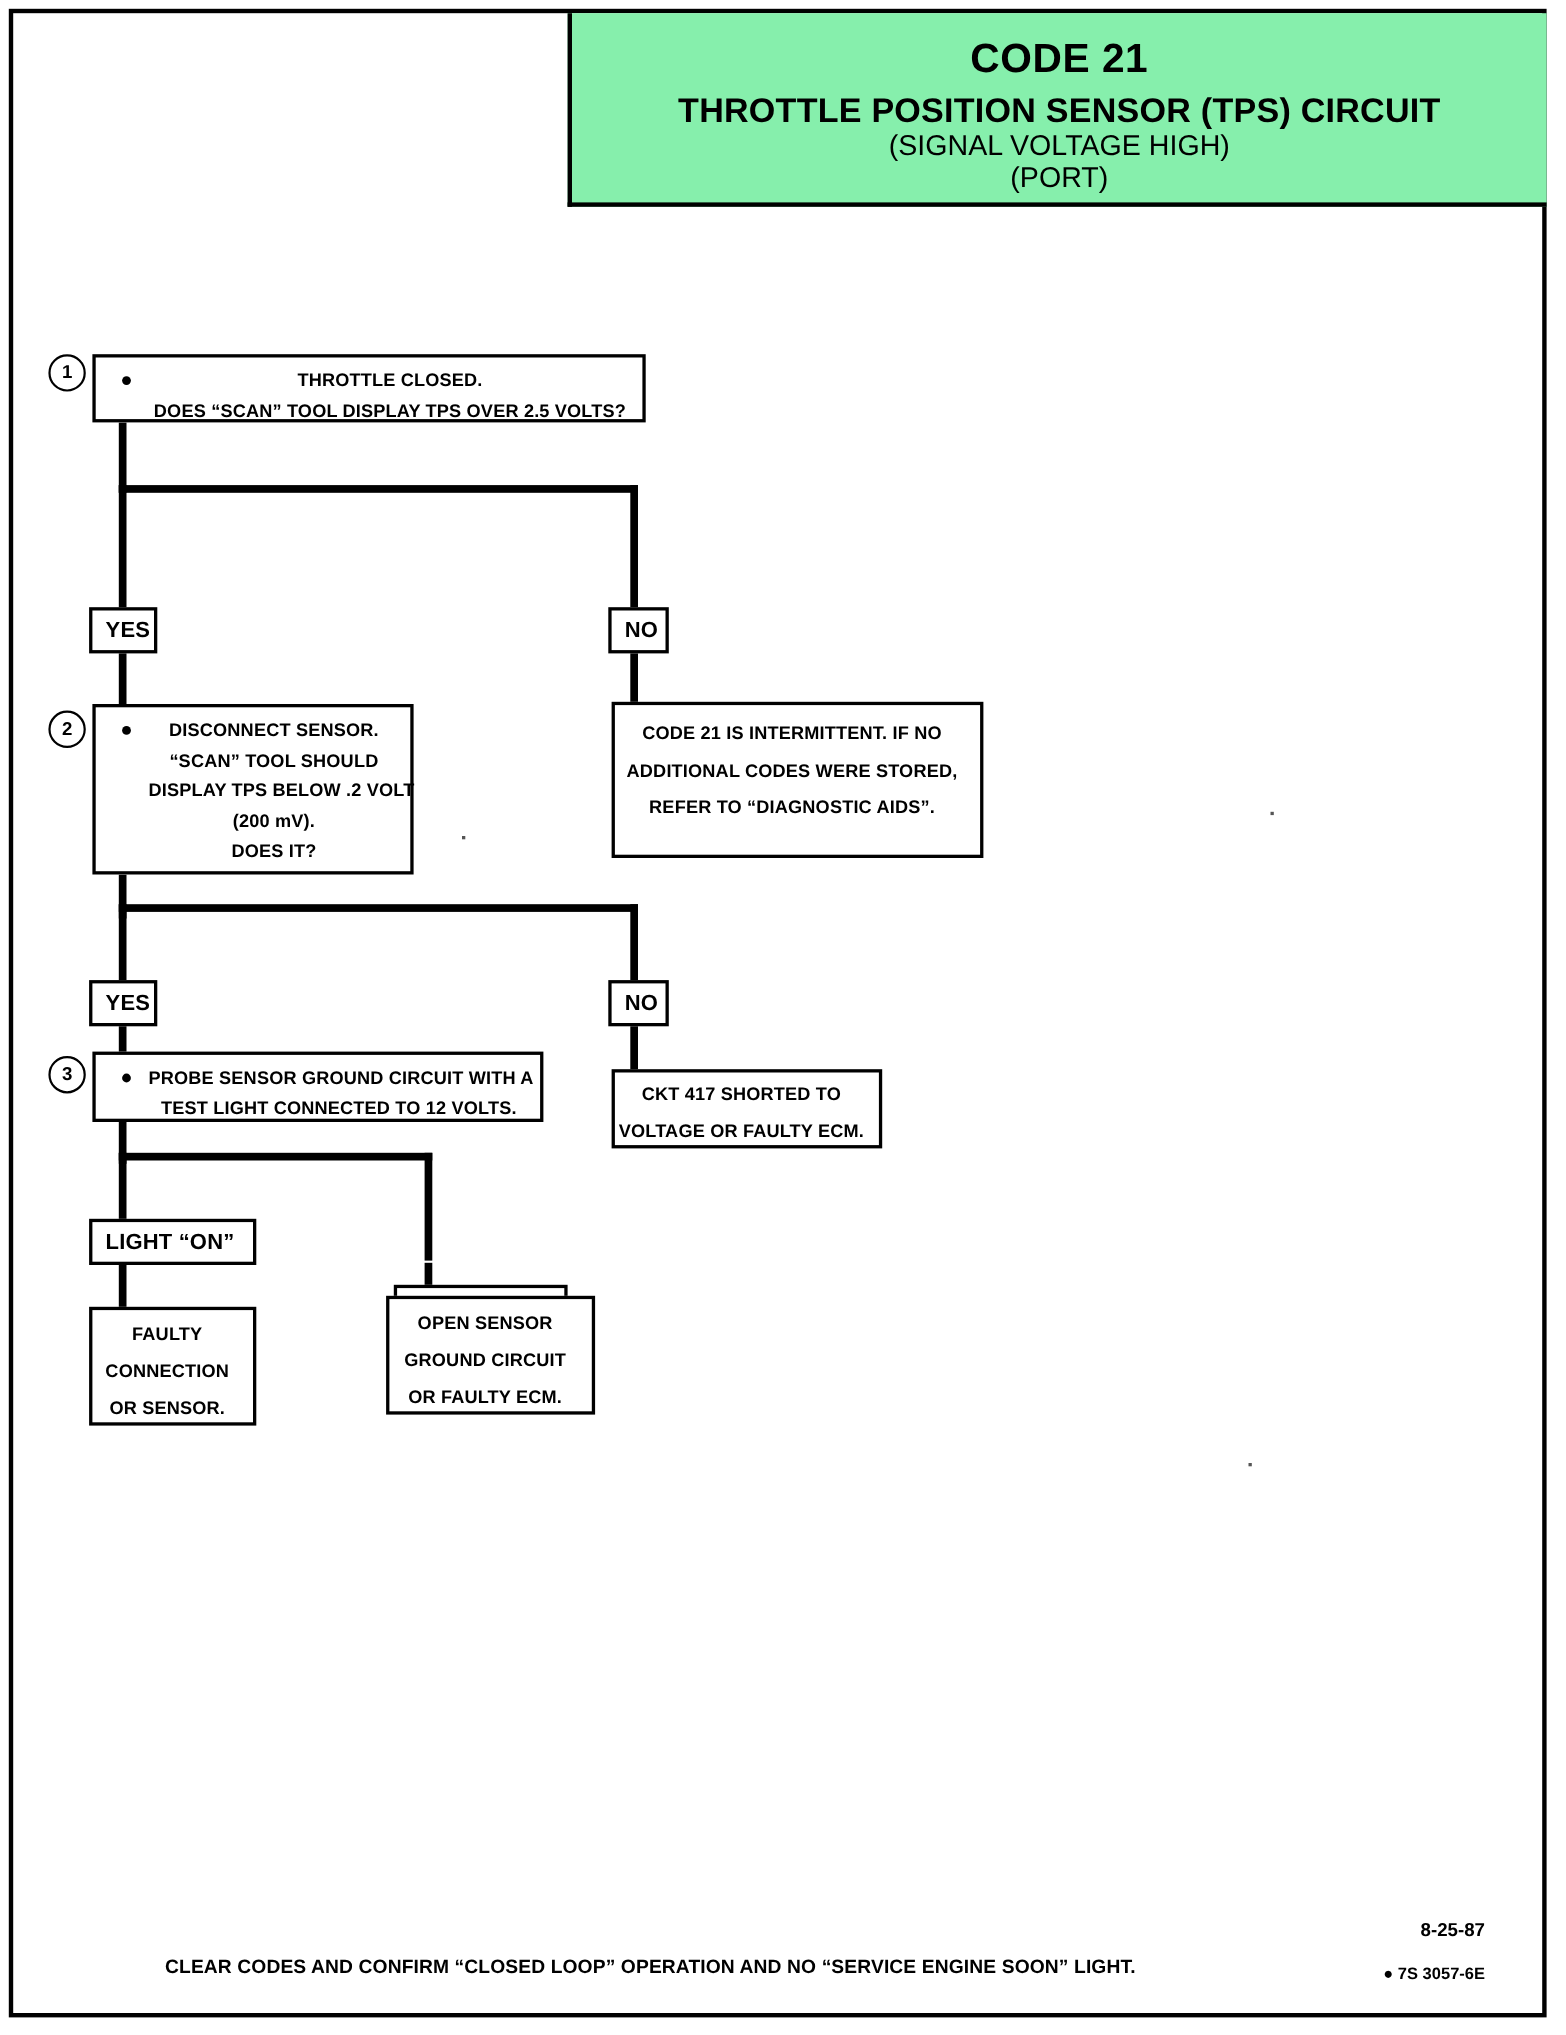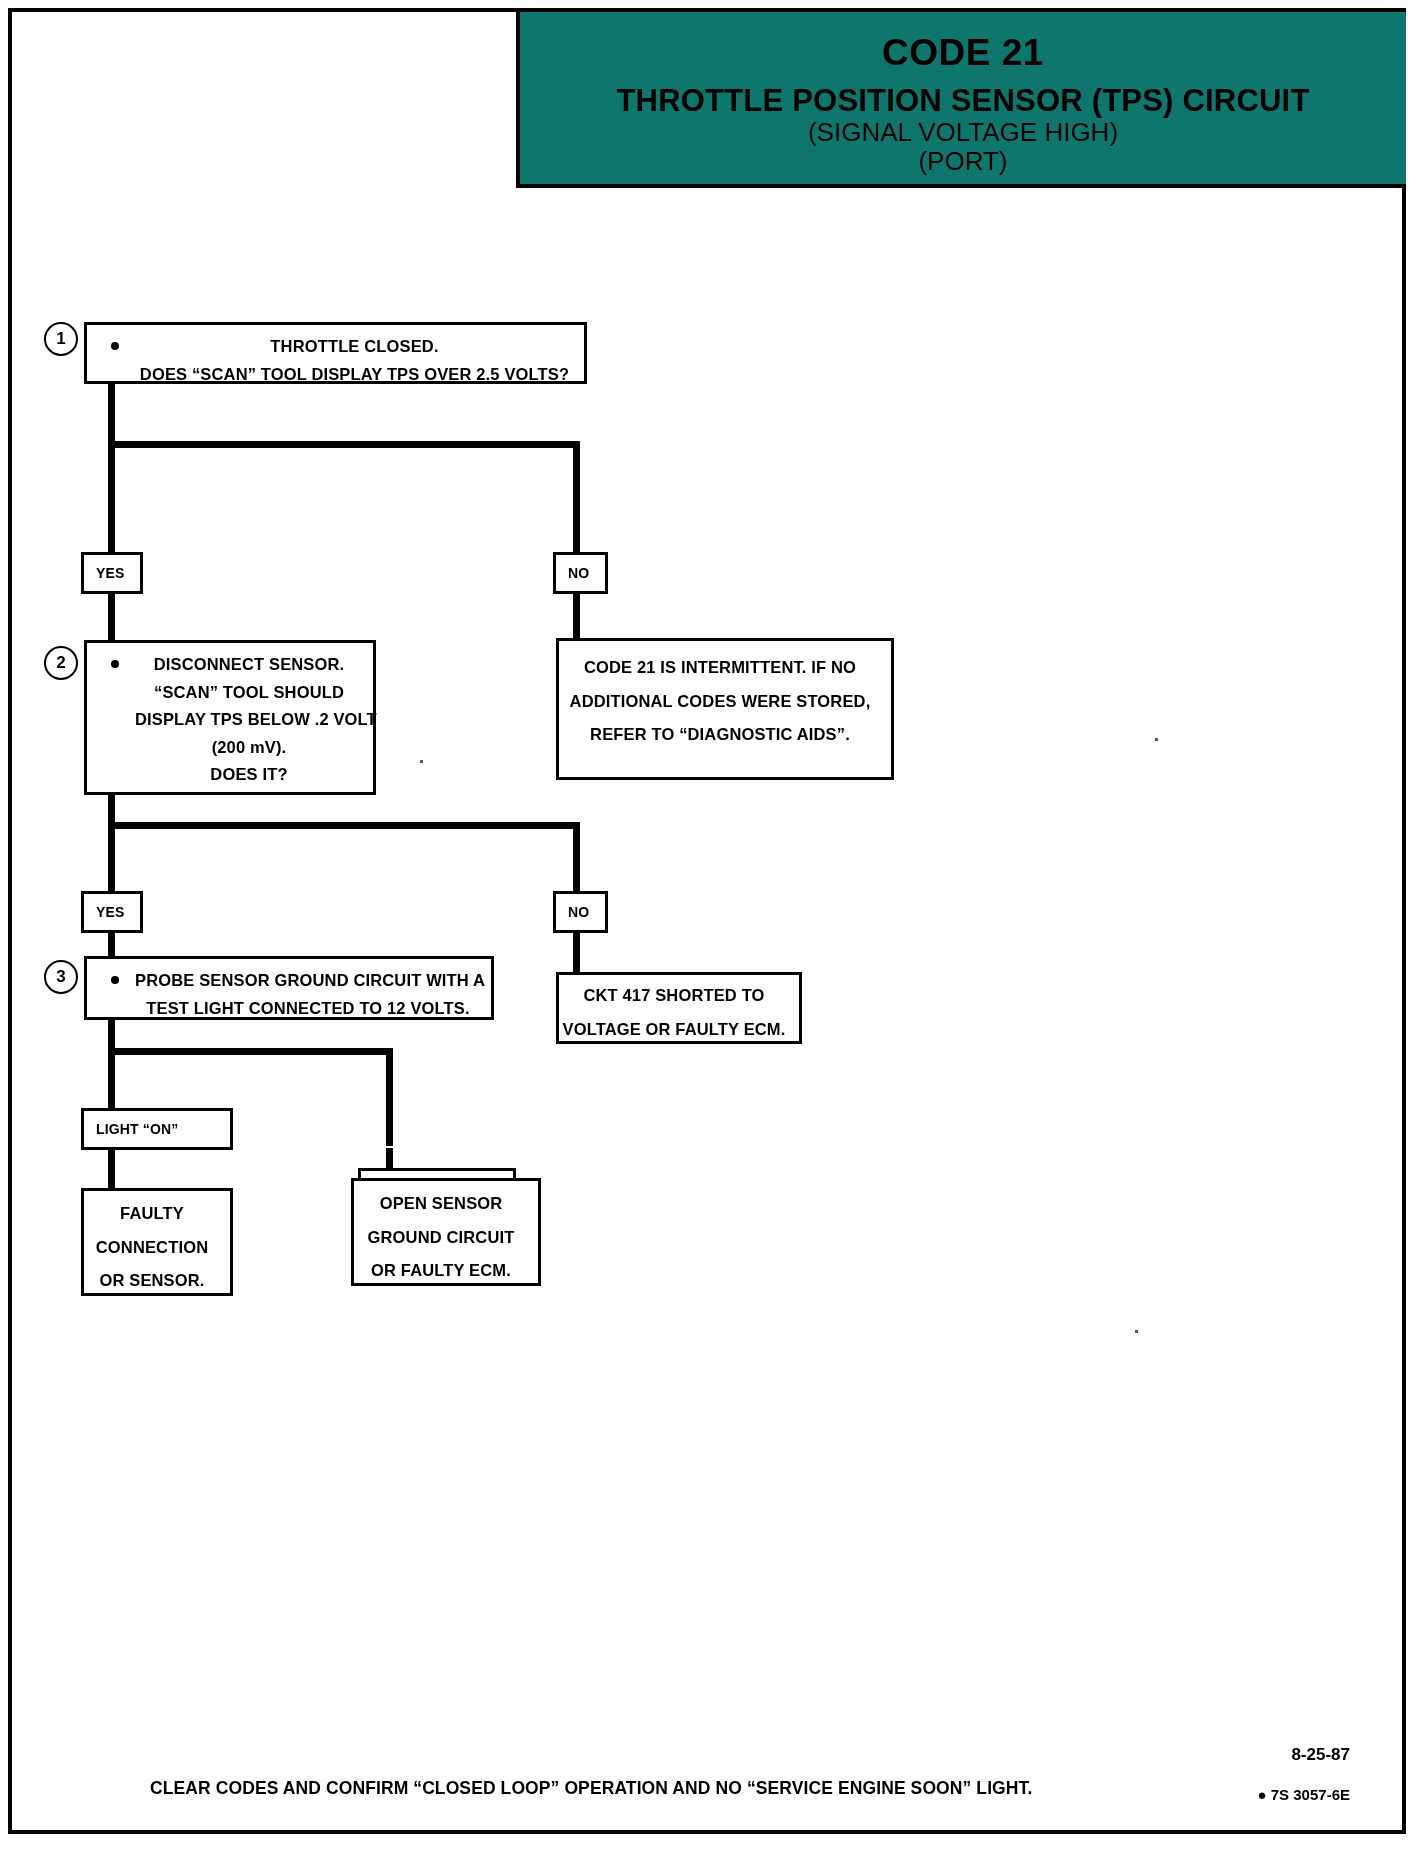--- a/index.html
+++ b/index.html
@@ -34,21 +34,21 @@
   #title-box {
     position: absolute;
     left: 516px;
     top: 12px;
     width: 890px;
     height: 176px;
     border: 4px solid #000;
     border-top: none;
     border-right: none;
     box-sizing: border-box;
-    background: #0f766e;
+    background: #86efac;
     text-align: center;
     padding-top: 22px;
   }
   #title-box .t-code {
     font-size: 37px;
     font-weight: bold;
     letter-spacing: 0.5px;
     line-height: 1.0;
     margin-bottom: 14px;
   }
@@ -113,21 +113,21 @@
   }
   .textbox .line:last-child { margin-bottom: 0; }
 
   
   .labelbox {
     display: flex;
     align-items: center;
     padding-left: 12px;
   }
   .labelbox .line {
-    font-size: 14px;
+    font-size: 20px;
     font-weight: bold;
   }
 
   
   .circle {
     position: absolute;
     width: 34px;
     height: 34px;
     border: 2.5px solid #000;
     border-radius: 50%;

